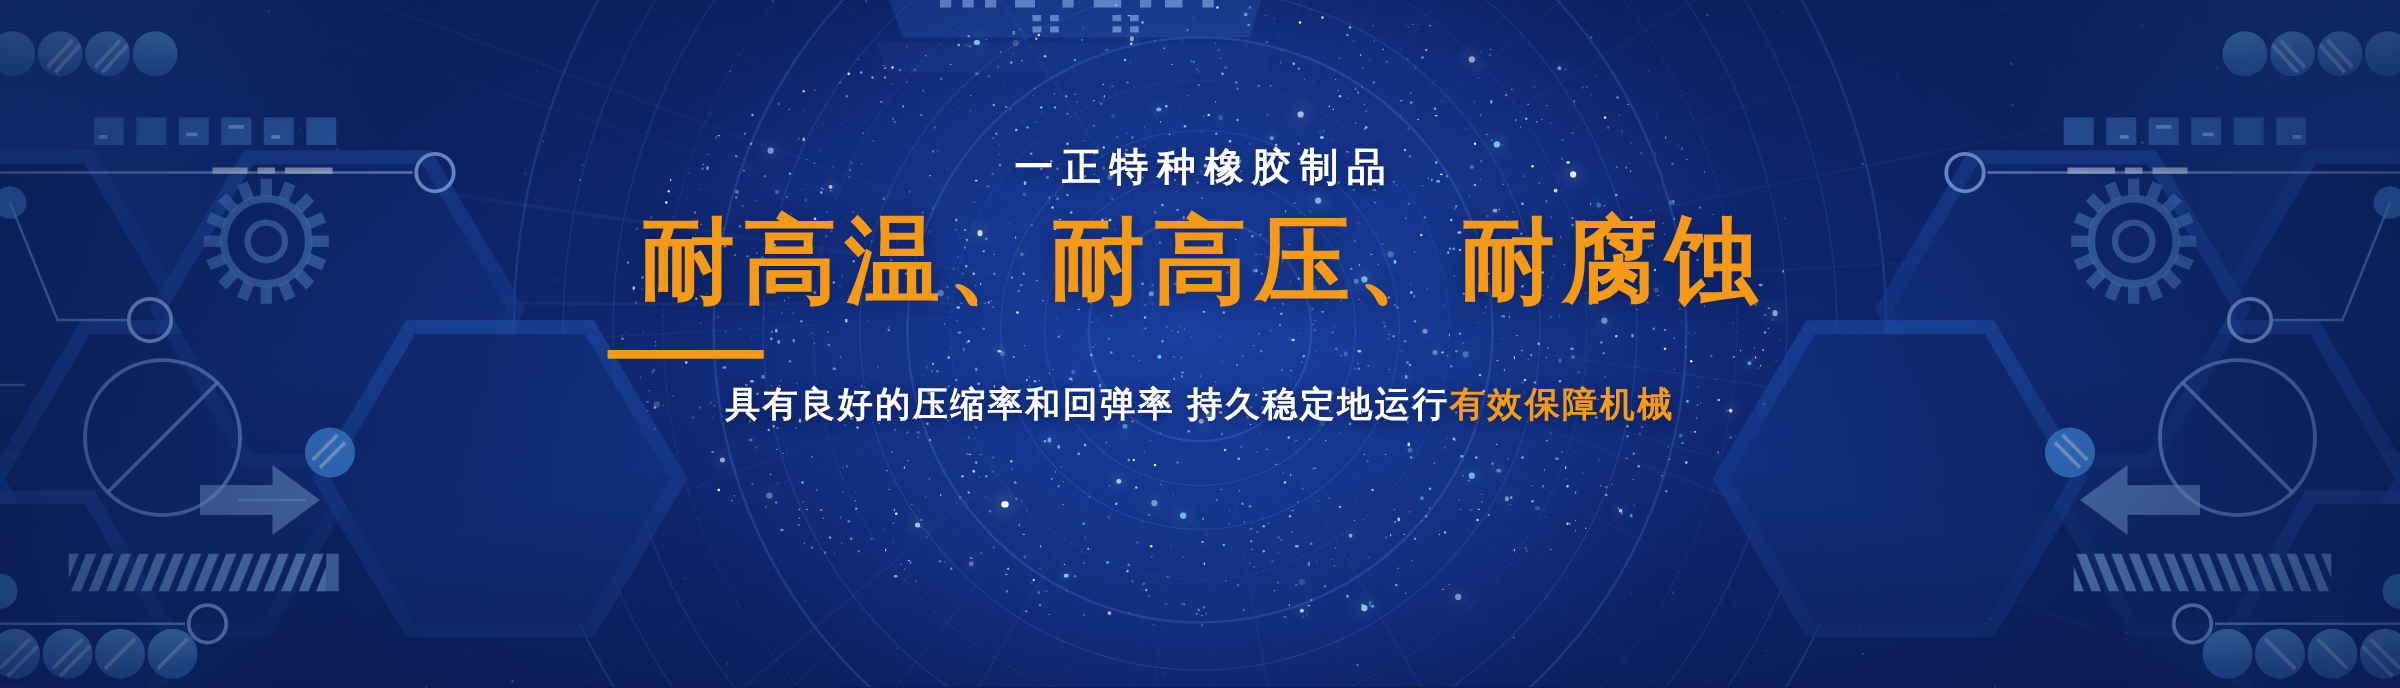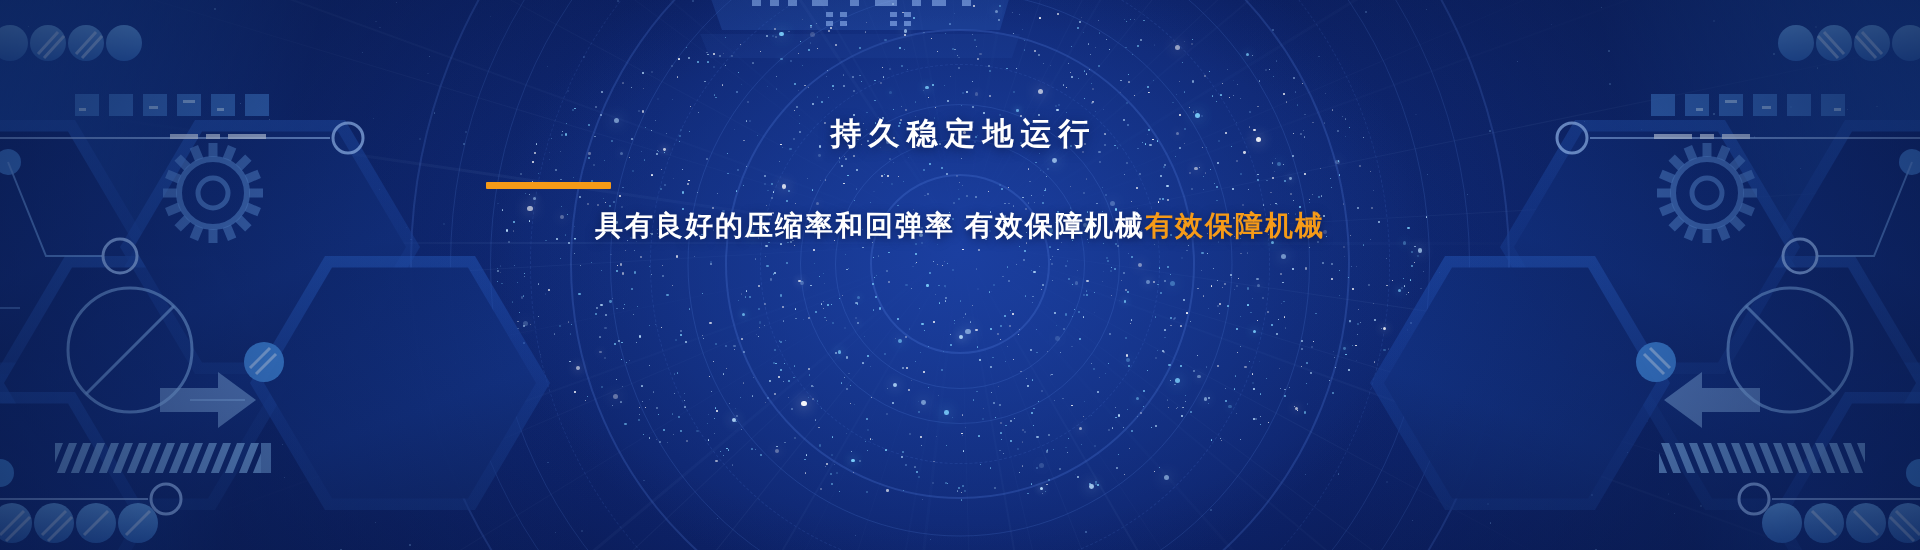--- a/index.html
+++ b/index.html
@@ -2282,20 +2282,21 @@
           <line x1="30" y1="46" x2="54" y2="22"></line>
         <line x1="66" y1="40" x2="90" y2="16"></line>
           <line x1="108" y1="40" x2="132" y2="16"></line>
       </g>
     </svg>
   </div>
 
   <div class="wash vign"></div>
 
   <div class="content">
-    <div class="eyebrow">持久稳定地运行</div>
+    <div class="eyebrow">一正特种橡胶制品</div>
+    <div class="headline">耐高温、耐高压、耐腐蚀</div>
     <div class="rule"></div>
     <div class="subline">
-      <span>具有良好的压缩率和回弹率 有效保障机械</span><span class="hl">有效保障机械</span>
+      <span>具有良好的压缩率和回弹率 持久稳定地运行</span><span class="hl">有效保障机械</span>
     </div>
   </div>
 
 </div>
 
 </body></html>

